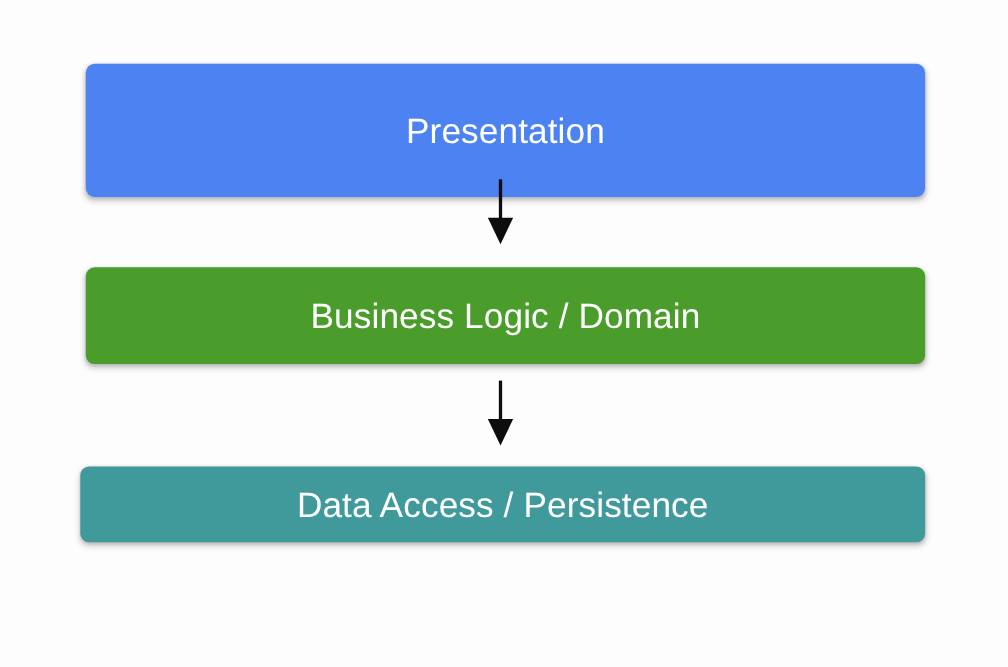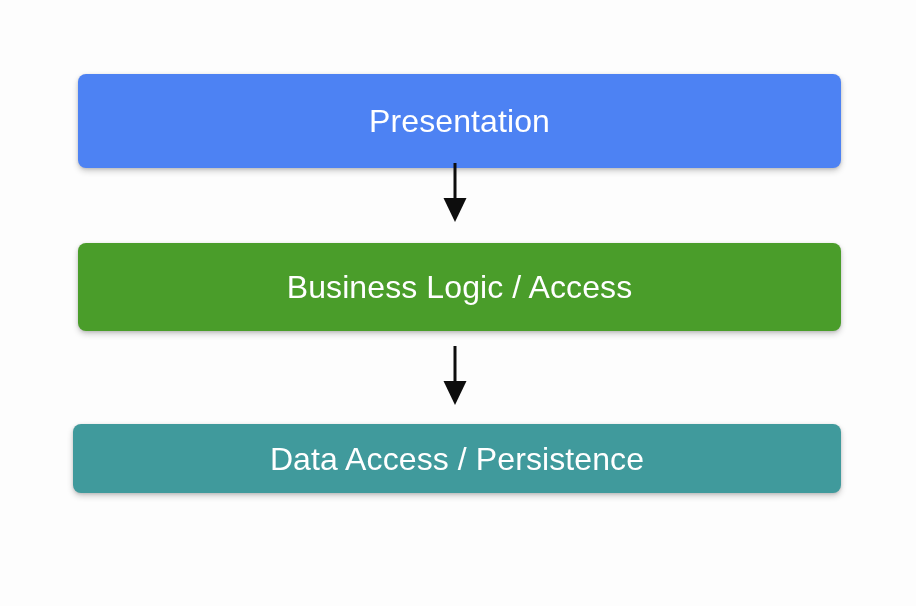--- a/index.html
+++ b/index.html
@@ -38,23 +38,23 @@
     font-weight: 400;
     line-height: 1;
     letter-spacing: 0.1px;
     white-space: nowrap;
     text-align: center;
     -webkit-font-smoothing: antialiased;
   }
 
   #layer-box-presentation {
     left: 78px;
-    top: 74px;
+    top: 58px;
     width: 763px;
-    height: 94px;
+    height: 121px;
     background: #4d82f3;
   }
   #layer-box-business-logic {
     left: 78px;
     top: 243px;
     width: 763px;
     height: 88px;
     background: #4a9d2a;
   }
   #layer-box-data-access {
@@ -83,21 +83,21 @@
   <div class="layer-box" id="layer-box-presentation">
     <span class="layer-label">Presentation</span>
   </div>
 
   <svg class="flow-arrow" id="flow-arrow-1" width="50" height="62" viewBox="0 0 50 62">
     <line x1="25" y1="0" x2="25" y2="42" stroke="#0d0d0d" stroke-width="3"></line>
     <polygon points="25,59 13.5,35 36.5,35" fill="#0d0d0d"></polygon>
   </svg>
 
   <div class="layer-box" id="layer-box-business-logic">
-    <span class="layer-label">Business Logic / Access</span>
+    <span class="layer-label">Business Logic / Domain</span>
   </div>
 
   <svg class="flow-arrow" id="flow-arrow-2" width="50" height="62" viewBox="0 0 50 62">
     <line x1="25" y1="0" x2="25" y2="42" stroke="#0d0d0d" stroke-width="3"></line>
     <polygon points="25,59 13.5,35 36.5,35" fill="#0d0d0d"></polygon>
   </svg>
 
   <div class="layer-box" id="layer-box-data-access">
     <span class="layer-label">Data Access / Persistence</span>
   </div>

